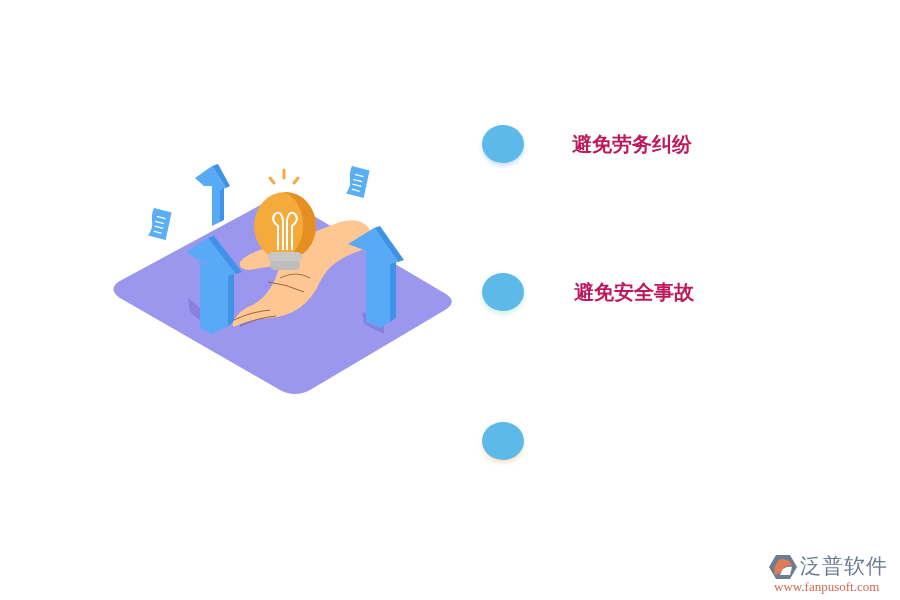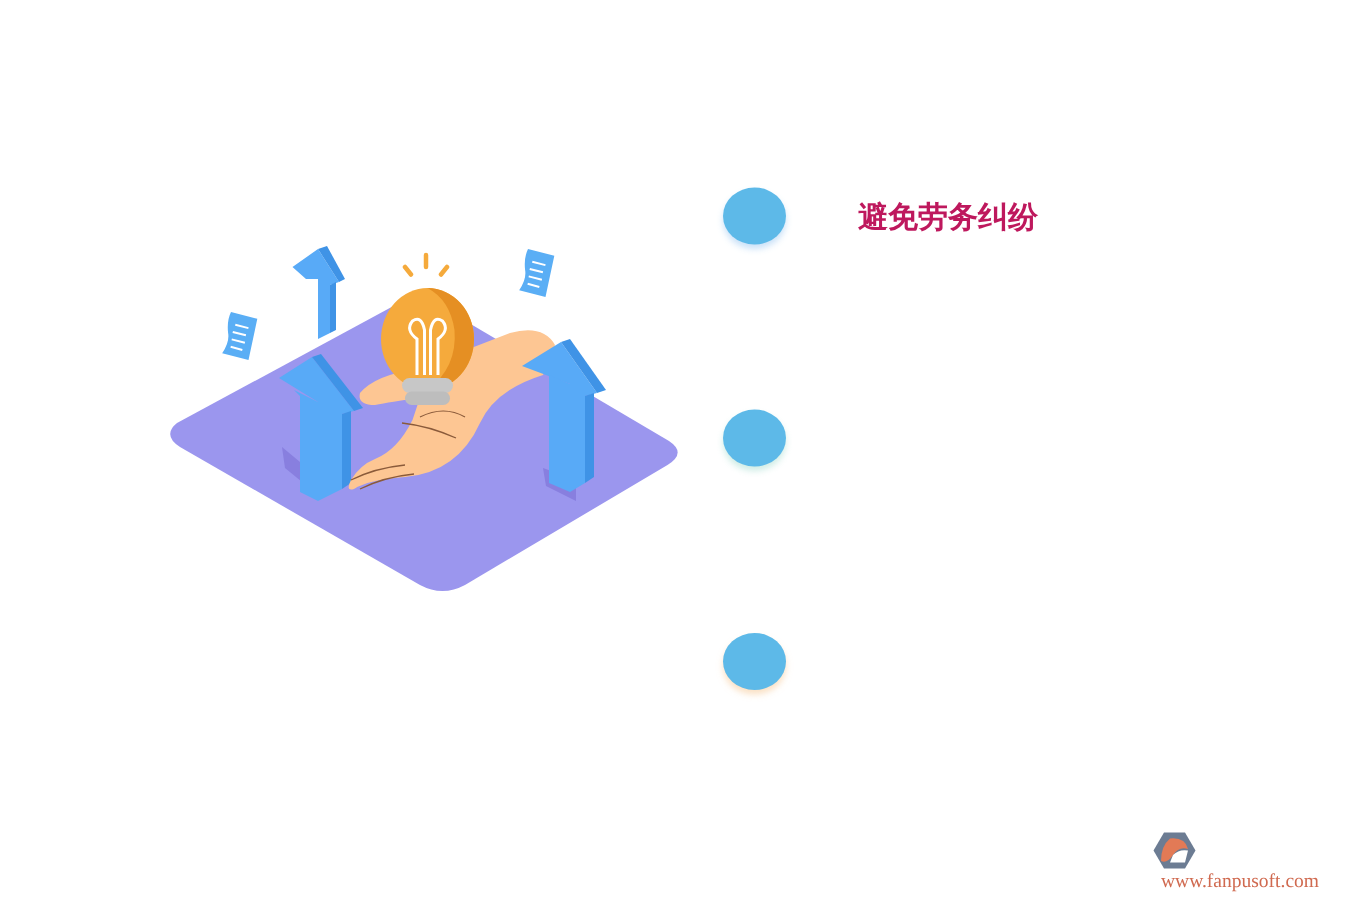--- a/index.html
+++ b/index.html
@@ -84,26 +84,28 @@
   </svg>
 </div>
 
 <div class="item" style="top:125px;">
   <div class="dot shadow-blue"></div>
   <div class="label" style="left:90px;">避免劳务纠纷</div>
 </div>
 
 <div class="item" style="top:273px;">
   <div class="dot shadow-teal"></div>
+  <div class="label" style="left:92px;">避免安全事故</div>
 </div>
 
 <div class="item" style="top:422px;">
   <div class="dot shadow-orange"></div>
 </div>
 
 <div class="logo">
   <svg class="mark" viewBox="0 0 30 26">
     <path d="M 8 1 L 22 1 L 29 13 L 22 25 L 8 25 L 1 13 Z" fill="#6c7c93"></path>
     <path d="M 12 5 Q 22 4 24 12 Q 18 10 14 16 Q 10 22 6 20 Q 6 10 12 5 Z" fill="#e27a56"></path>
     <path d="M 14 16 Q 18 12 24 13 L 22 21 L 12 21 Z" fill="#ffffff"></path>
   </svg>
+  <div class="brand">泛普软件</div>
   <div class="url">www.fanpusoft.com</div>
 </div>
 
 </body></html>

